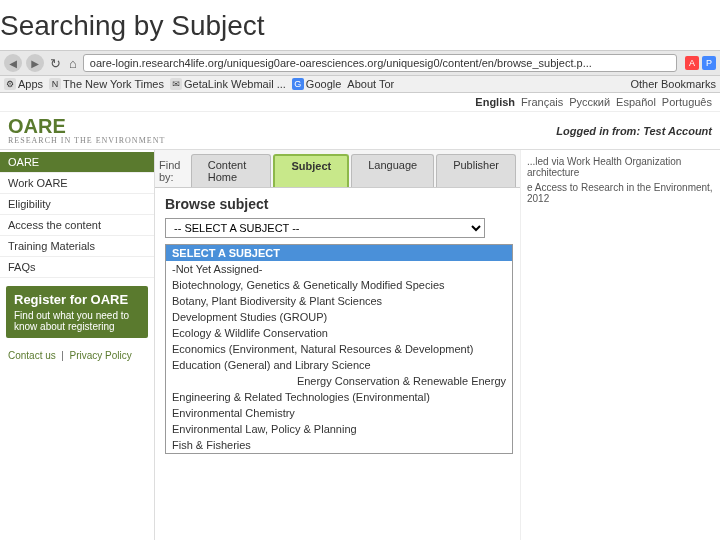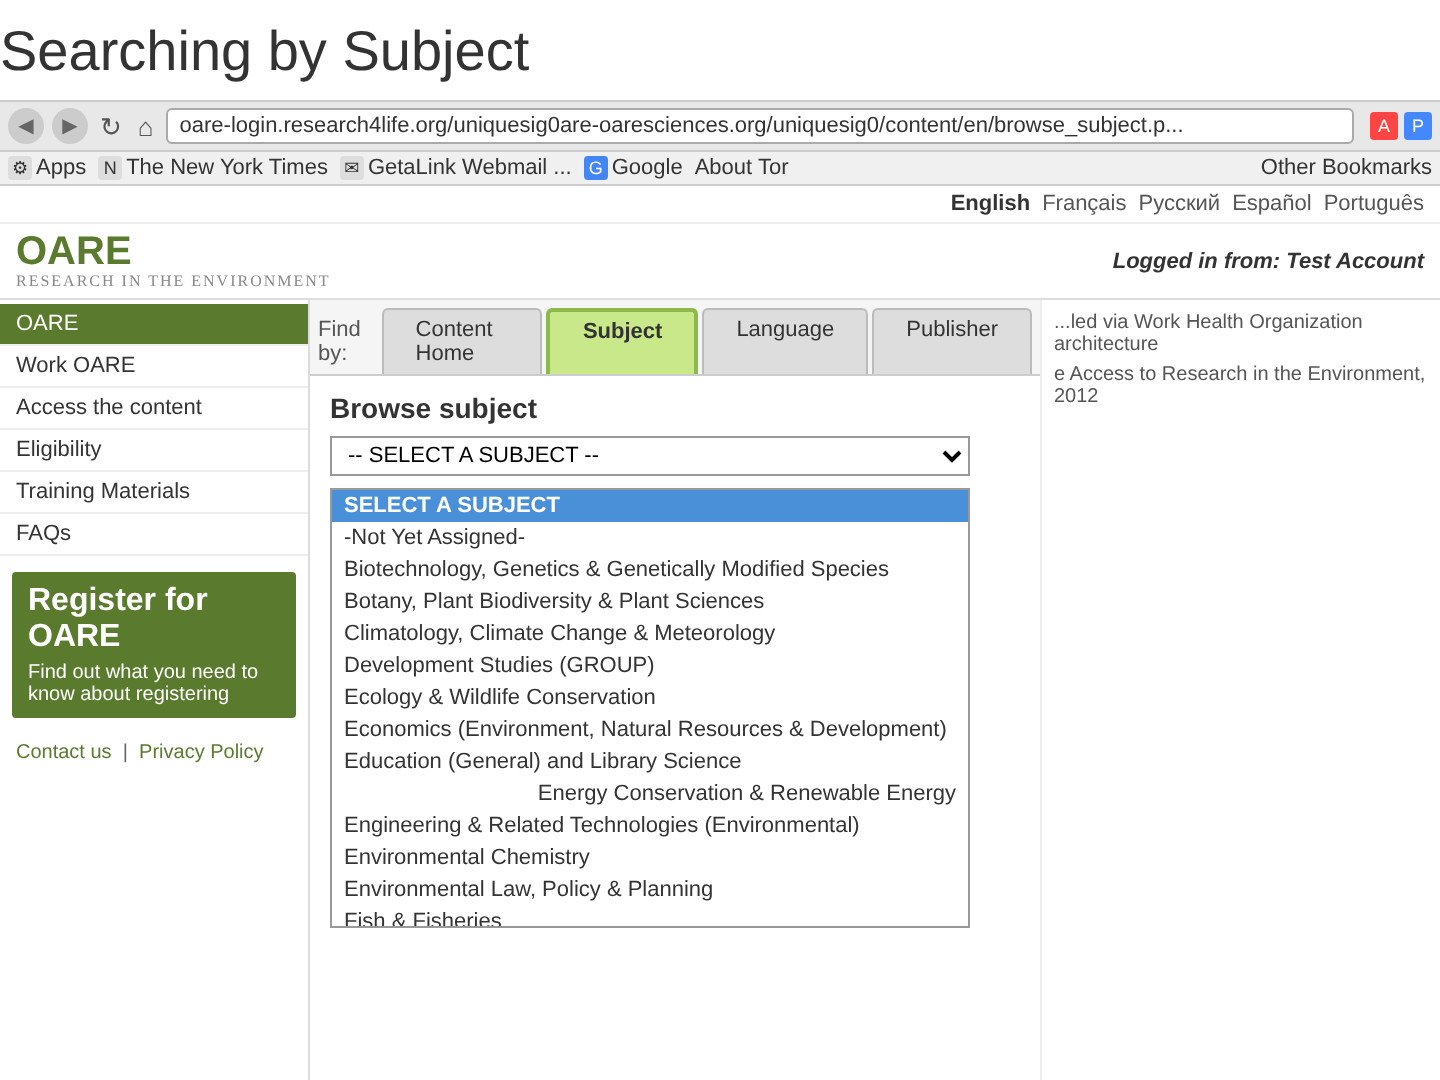--- a/index.html
+++ b/index.html
@@ -97,21 +97,21 @@
     }
     .sidebar-item.active { background: #5a7a2e; color: #fff; }
     .sidebar-register {
       margin: 8px 6px;
       background: #5a7a2e;
       color: #fff;
       padding: 6px 8px;
       font-size: 11px;
       border-radius: 2px;
     }
-    .sidebar-register .title { font-weight: bold; font-size: 16px; }
+    .sidebar-register .title { font-weight: bold; font-size: 13px; }
 
     
     .main-content {
       flex: 1;
       overflow: hidden;
     }
 
     
     .nav-tabs {
       display: flex;
@@ -239,22 +239,22 @@
       <span>Logged in from:</span> <span>Test Account</span>
     </div>
   </div>
 </div>
 
 <div class="page-container">
 
   <div class="sidebar" style="position:relative;">
     <div class="sidebar-item active">OARE</div>
     <div class="sidebar-item">Work OARE</div>
+    <div class="sidebar-item">Eligibility</div>
     <div class="sidebar-item">Access the content</div>
-    <div class="sidebar-item">Eligibility</div>
     <div class="sidebar-item">Training Materials</div>
     <div class="sidebar-item">FAQs</div>
     <div class="sidebar-register">
       <div class="title">Register for OARE</div>
       <div style="font-size:10px;margin-top:3px;">Find out what you need to know about registering</div>
     </div>
     <div style="padding: 4px 8px; font-size: 10px; color: #666;">
       <span style="color:#5a7a2e;cursor:pointer;">Contact us</span>
       &nbsp;|&nbsp;
       <span style="color:#5a7a2e;cursor:pointer;">Privacy Policy</span>
@@ -273,26 +273,25 @@
 
     <div class="browse-area">
       <div class="browse-title">Browse subject</div>
 
       <div class="select-row">
         <select class="subject-select">
           <option>-- SELECT A SUBJECT --</option>
         </select>
       </div>
 
-      <div style="width:320px;border:1px solid #999;background:#fff;font-size:11px;max-height:220px;overflow-y:auto;">
+      <div style="width:348px;border:1px solid #999;background:#fff;font-size:11px;max-height:220px;overflow-y:auto;">
         <div class="subject-list-item" style="background:#4a90d9;color:#fff;font-weight:bold;padding:2px 6px;">SELECT A SUBJECT</div>
         <div class="subject-list-item" style="padding:2px 6px;cursor:pointer;">-Not Yet Assigned-</div>
         <div class="subject-list-item" style="padding:2px 6px;cursor:pointer;">Biotechnology, Genetics &amp; Genetically Modified Species</div>
         <div class="subject-list-item" style="padding:2px 6px;cursor:pointer;">Botany, Plant Biodiversity &amp; Plant Sciences</div>
-        <div class="subject-list-item" style="padding:2px 6px;cursor:pointer;">Climatology, Climate Change &amp; Meteorology</div>
         <div class="subject-list-item" style="padding:2px 6px;cursor:pointer;">Development Studies (GROUP)</div>
         <div class="subject-list-item" style="padding:2px 6px;cursor:pointer;">Ecology &amp; Wildlife Conservation</div>
         <div class="subject-list-item" style="padding:2px 6px;cursor:pointer;">Economics (Environment, Natural Resources &amp; Development)</div>
         <div class="subject-list-item" style="padding:2px 6px;cursor:pointer;">Education (General) and Library Science</div>
         <div class="subject-list-item" style="padding:2px 6px;cursor:pointer;text-align:right;">Energy Conservation &amp; Renewable Energy</div>
         <div class="subject-list-item" style="padding:2px 6px;cursor:pointer;">Engineering &amp; Related Technologies (Environmental)</div>
         <div class="subject-list-item" style="padding:2px 6px;cursor:pointer;">Environmental Chemistry</div>
         <div class="subject-list-item" style="padding:2px 6px;cursor:pointer;">Environmental Law, Policy &amp; Planning</div>
         <div class="subject-list-item" style="padding:2px 6px;cursor:pointer;">Fish &amp; Fisheries</div>
 

